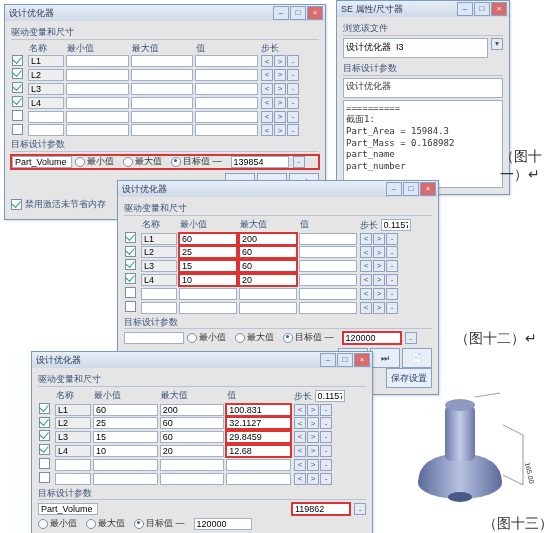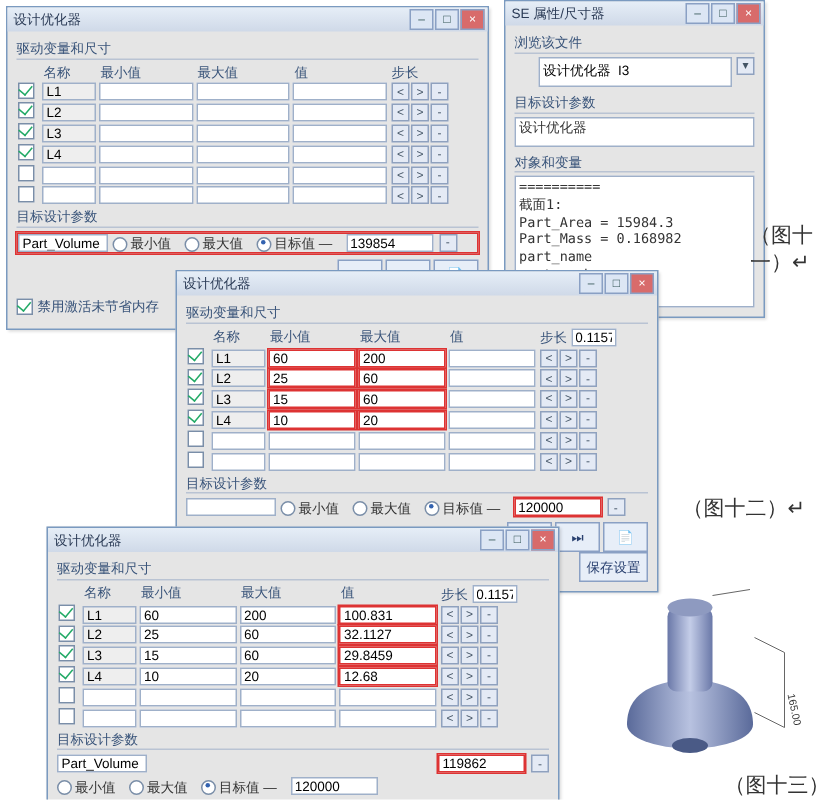--- a/index.html
+++ b/index.html
@@ -15,21 +15,21 @@
   .tbl td{padding:0 1px;vertical-align:middle}
   .cb{width:9px;height:9px;border:1px solid #7a8ea8;background:#fff;display:inline-block;position:relative}
   .cb.on::after{content:"";position:absolute;left:1px;top:-1px;width:5px;height:7px;border-right:1.5px solid #2a6;border-bottom:1.5px solid #2a6;transform:rotate(40deg)}
   .txt{border:1px solid #9fb0c9;background:#fff;height:12px;padding:0 2px;font-size:9px;width:100%;box-sizing:border-box}
   .ro{background:#eee}
   .stepcol{white-space:nowrap}
   .sbtn{width:10px;height:10px;border:1px solid #8fa1be;background:#e4eaf5;display:inline-flex;align-items:center;justify-content:center;font-size:8px;color:#456;margin:0 0 0 1px}
   .rad{font-size:9px;margin-right:6px;display:inline-flex;align-items:center}
   .rad .o{width:8px;height:8px;border:1px solid #7a8ea8;border-radius:50%;background:#fff;margin-right:2px;position:relative}
   .rad.on .o::after{content:"";position:absolute;left:1.5px;top:1.5px;width:3px;height:3px;border-radius:50%;background:#3463b0}
-  .targetrow{display:flex;align-items:flex-end;gap:3px;margin-top:3px}
+  .targetrow{display:flex;align-items:flex-start;gap:3px;margin-top:3px}
   .btnrow{display:flex;justify-content:flex-end;gap:2px;margin-top:4px}
   .ibtn{height:18px;min-width:20px;border:1px solid #8aa0c4;background:#e7eef8;display:flex;align-items:center;justify-content:center;font-size:9px;color:#2a4170;padding:0 4px}
   .play{color:#2c9c3c}
   .hlite{border:1px solid #d33 !important;outline:1px solid #d33}
   .cklabel{display:flex;align-items:center;font-size:9px;color:#39547a;margin-top:3px}
   .label12{position:absolute;font:14px "SimSun",serif}
   .sel{border:1px solid #9fb0c9;background:#fff;height:16px;font-size:9px}
   .info{background:#fff;border:1px solid #9fb0c9;padding:2px;font-size:9px;line-height:1.3;font-family:monospace}
   .part3d{position:absolute;left:395px;top:385px;width:150px;height:130px}
 </style>
@@ -141,26 +141,25 @@
 <div class="win" style="left:336px;top:0;width:172px">
   <div class="titlebar">
     <span class="t">SE 属性/尺寸器</span>
     <span class="wbtn">–</span>
     <span class="wbtn">□</span>
     <span class="wbtn cl">×</span>
   </div>
   <div class="body">
     <div class="grp">浏览该文件</div>
     <div style="display:flex;gap:2px;margin-top:2px">
-        <input class="sel" style="flex: 1 1 0%; margin-left: 16px;" value="设计优化器  I3">
+        <input class="sel" style="flex: 1 1 0%;" value="设计优化器  I3">
         <span class="sbtn">▾</span>
       </div>
     <div class="grp" style="margin-top:5px">目标设计参数</div>
     <div class="info" style="margin-top:2px;height:14px">设计优化器</div>
-    <div class="grp" style="margin-top:5px">对象和变量</div>
     <div class="info" style="margin-top:2px;height:82px;overflow:hidden">
       <div>==========</div>
       <div>截面1:</div>
       <div>Part_Area = 15984.3</div>
       <div>Part_Mass = 0.168982</div>
       <div>part_name</div>
       <div>part_number</div>
     </div>
   </div>
 </div>

